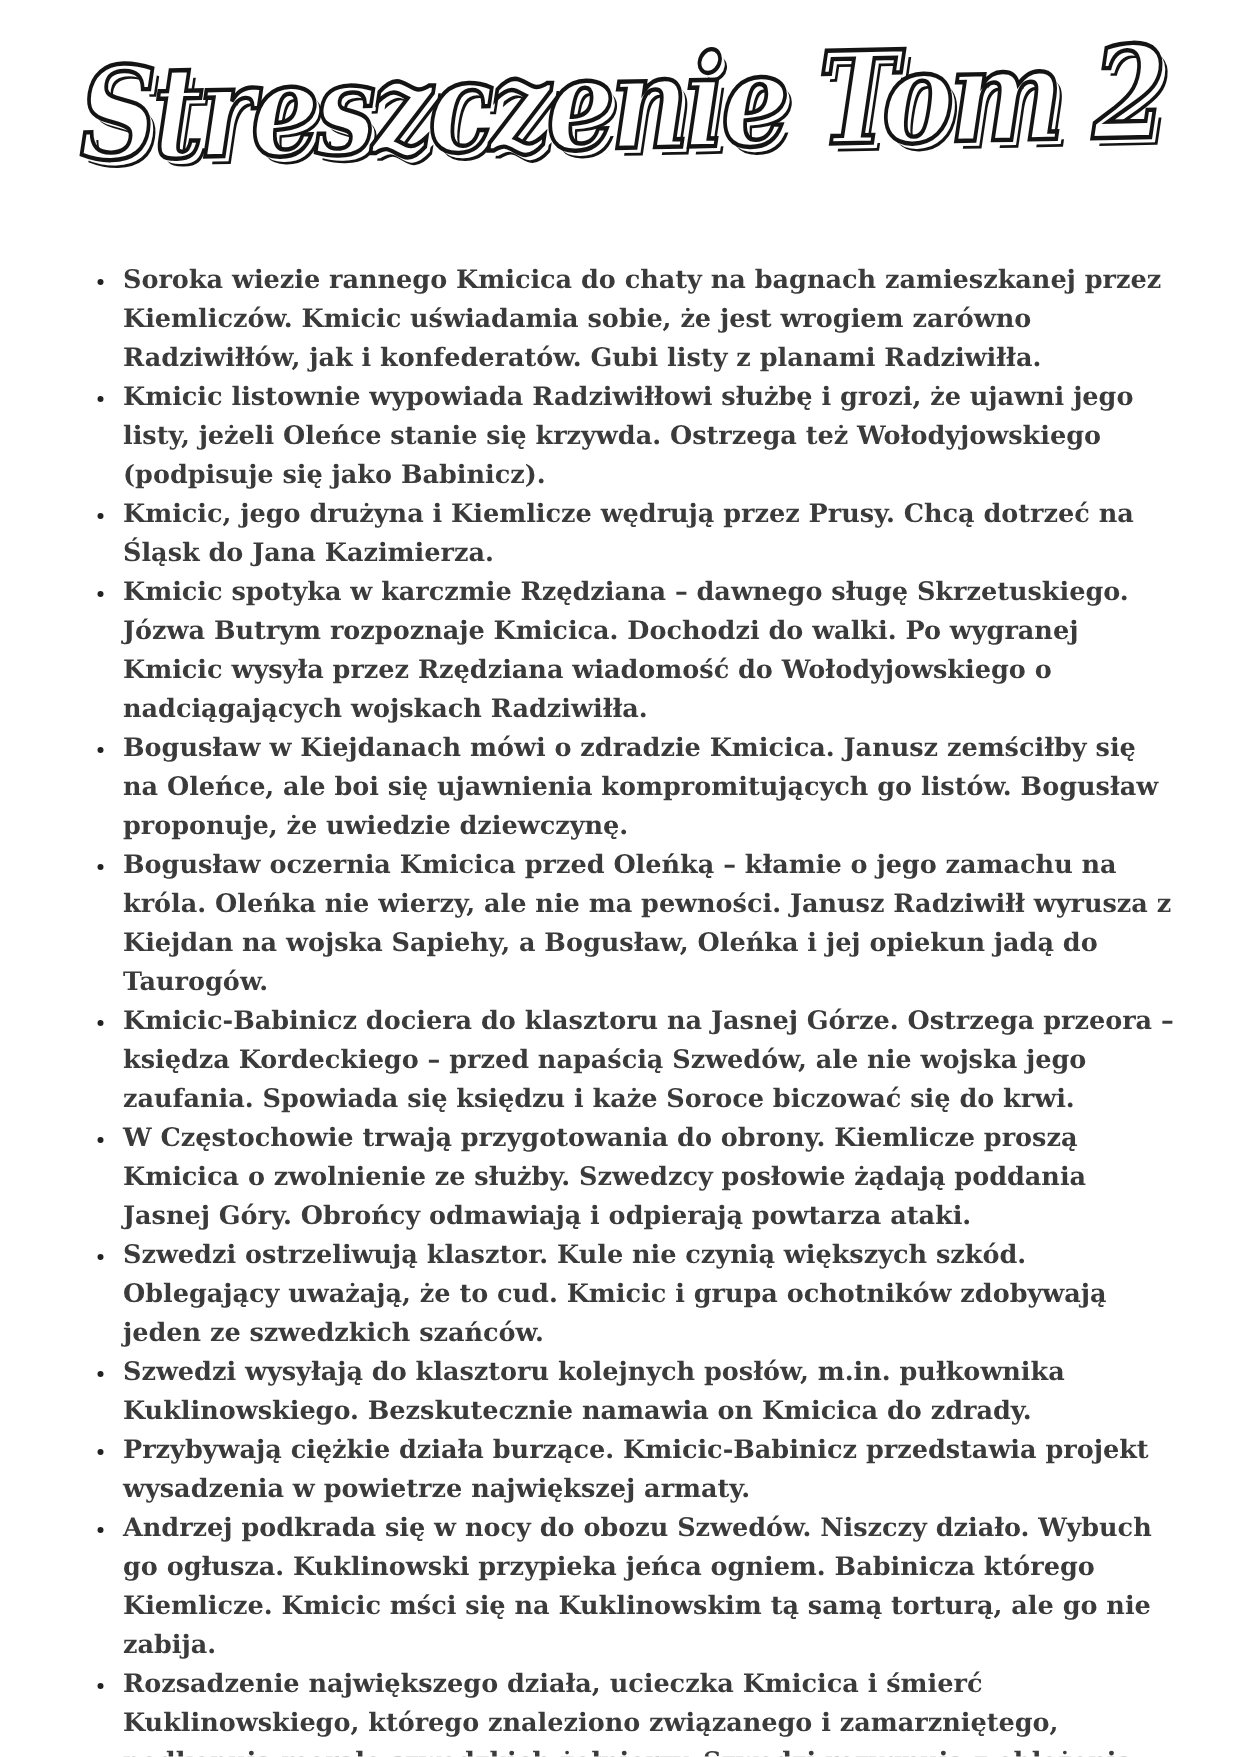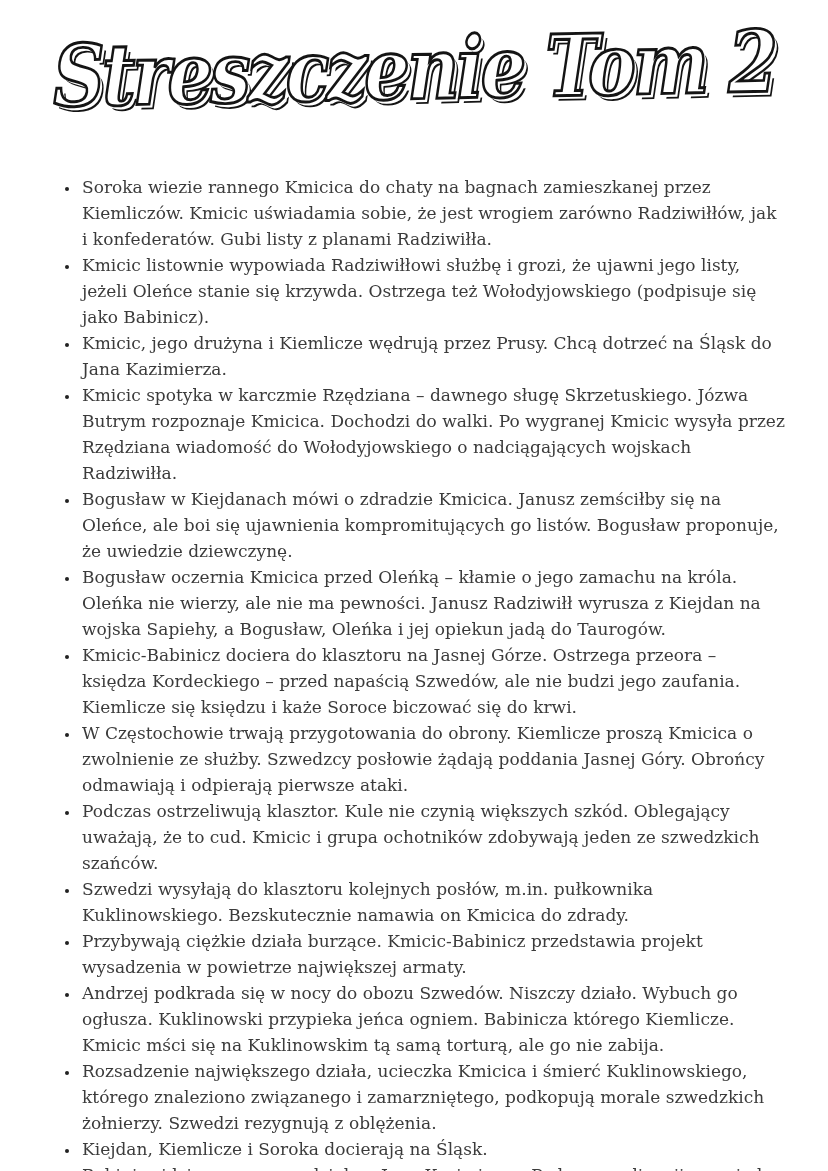--- a/index.html
+++ b/index.html
@@ -50,20 +50,21 @@
     list-style: disc outside;
     font-family: "DejaVu Serif", "Liberation Serif", serif;
     font-size: 17px;
     line-height: 26px;
     color: #3b3b3b;
   }
 
   .bullets li {
     padding-left: 2px;
     margin-bottom: 0;
+    font-weight: bold;
   }
 
   .bullets li::marker {
     color: #222222;
     font-size: 14px;
   }
 </style>
 </head>
 <body>
 
@@ -73,23 +74,23 @@
     <h1 class="title">Streszczenie Tom 2</h1>
   </div>
 
   <ul class="bullets" id="bullet-list">
       <li>Soroka wiezie rannego Kmicica do chaty na bagnach zamieszkanej przez Kiemliczów. Kmicic uświadamia sobie, że jest wrogiem zarówno Radziwiłłów, jak i konfederatów. Gubi listy z planami Radziwiłła.</li>
       <li>Kmicic listownie wypowiada Radziwiłłowi służbę i grozi, że ujawni jego listy, jeżeli Oleńce stanie się krzywda. Ostrzega też Wołodyjowskiego (podpisuje się jako Babinicz).</li>
       <li>Kmicic, jego drużyna i Kiemlicze wędrują przez Prusy. Chcą dotrzeć na Śląsk do Jana Kazimierza.</li>
       <li>Kmicic spotyka w karczmie Rzędziana – dawnego sługę Skrzetuskiego. Józwa Butrym rozpoznaje Kmicica. Dochodzi do walki. Po wygranej Kmicic wysyła przez Rzędziana wiadomość do Wołodyjowskiego o nadciągających wojskach Radziwiłła.</li>
       <li>Bogusław w Kiejdanach mówi o zdradzie Kmicica. Janusz zemściłby się na Oleńce, ale boi się ujawnienia kompromitujących go listów. Bogusław proponuje, że uwiedzie dziewczynę.</li>
       <li>Bogusław oczernia Kmicica przed Oleńką – kłamie o jego zamachu na króla. Oleńka nie wierzy, ale nie ma pewności. Janusz Radziwiłł wyrusza z Kiejdan na wojska Sapiehy, a Bogusław, Oleńka i jej opiekun jadą do Taurogów.</li>
-      <li>Kmicic-Babinicz dociera do klasztoru na Jasnej Górze. Ostrzega przeora – księdza Kordeckiego – przed napaścią Szwedów, ale nie budzi jego zaufania. Kiemlicze się księdzu i każe Soroce biczować się do krwi.</li>
-      <li>W Częstochowie trwają przygotowania do obrony. Kiemlicze proszą Kmicica o zwolnienie ze służby. Szwedzcy posłowie żądają poddania Jasnej Góry. Obrońcy odmawiają i odpierają pierwsze ataki.</li>
-      <li>Podczas ostrzeliwują klasztor. Kule nie czynią większych szkód. Oblegający uważają, że to cud. Kmicic i grupa ochotników zdobywają jeden ze szwedzkich szańców.</li>
+      <li>Kmicic-Babinicz dociera do klasztoru na Jasnej Górze. Ostrzega przeora – księdza Kordeckiego – przed napaścią Szwedów, ale nie wojska jego zaufania. Spowiada się księdzu i każe Soroce biczować się do krwi.</li>
+      <li>W Częstochowie trwają przygotowania do obrony. Kiemlicze proszą Kmicica o zwolnienie ze służby. Szwedzcy posłowie żądają poddania Jasnej Góry. Obrońcy odmawiają i odpierają powtarza ataki.</li>
+      <li>Szwedzi ostrzeliwują klasztor. Kule nie czynią większych szkód. Oblegający uważają, że to cud. Kmicic i grupa ochotników zdobywają jeden ze szwedzkich szańców.</li>
       <li>Szwedzi wysyłają do klasztoru kolejnych posłów, m.in. pułkownika Kuklinowskiego. Bezskutecznie namawia on Kmicica do zdrady.</li>
       <li>Przybywają ciężkie działa burzące. Kmicic-Babinicz przedstawia projekt wysadzenia w powietrze największej armaty.</li>
       <li>Andrzej podkrada się w nocy do obozu Szwedów. Niszczy działo. Wybuch go ogłusza. Kuklinowski przypieka jeńca ogniem. Babinicza którego Kiemlicze. Kmicic mści się na Kuklinowskim tą samą torturą, ale go nie zabija.</li>
       <li>Rozsadzenie największego działa, ucieczka Kmicica i śmierć Kuklinowskiego, którego znaleziono związanego i zamarzniętego, podkopują morale szwedzkich żołnierzy. Szwedzi rezygnują z oblężenia.</li>
       <li>Kiejdan, Kiemlicze i Soroka docierają na Śląsk.</li>
       <li>Babinicz idzie na mszę z udziałem Jana Kazimierza. Podczas audiencji opowiada o obronie Częstochowy, wysadzeniu kolubryny, uwięzieniu i ucieczce. Pokazuje przypieczony bok. Król powtarza przekazaną przez Bogusława wiadomość o zamachowcu, którym ma być Kmicic. Ten zaprzecza i traci przytomność.</li>
     </ul>
 
 </div>
 

